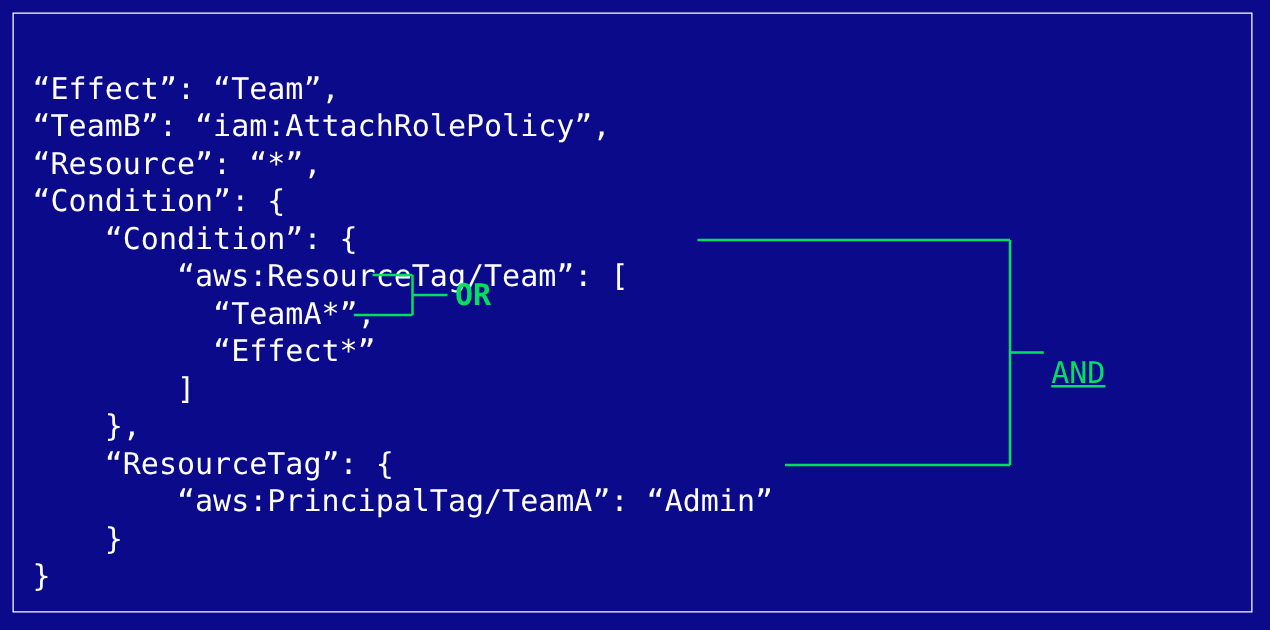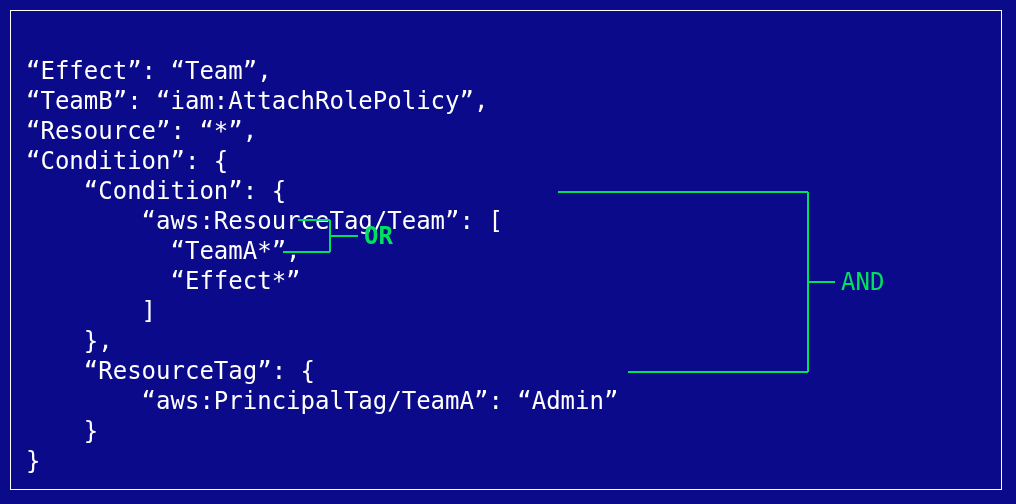--- a/index.html
+++ b/index.html
@@ -79,13 +79,13 @@
 <svg class="bracket" style="left:0; top:0;" width="1016" height="504">
 
   <path d="M 558 192 L 808 192"></path>
 
   <path d="M 628 372 L 808 372"></path>
 
   <path d="M 808 192 L 808 372"></path>
 
   <path d="M 808 282 L 835 282"></path>
 </svg>
-<div class="label" style="left:841px; top:268px;">AND</div>
+<div class="label" style="left:841px; top:284px;text-decoration:underline;">AND</div>
 
 </body></html>

